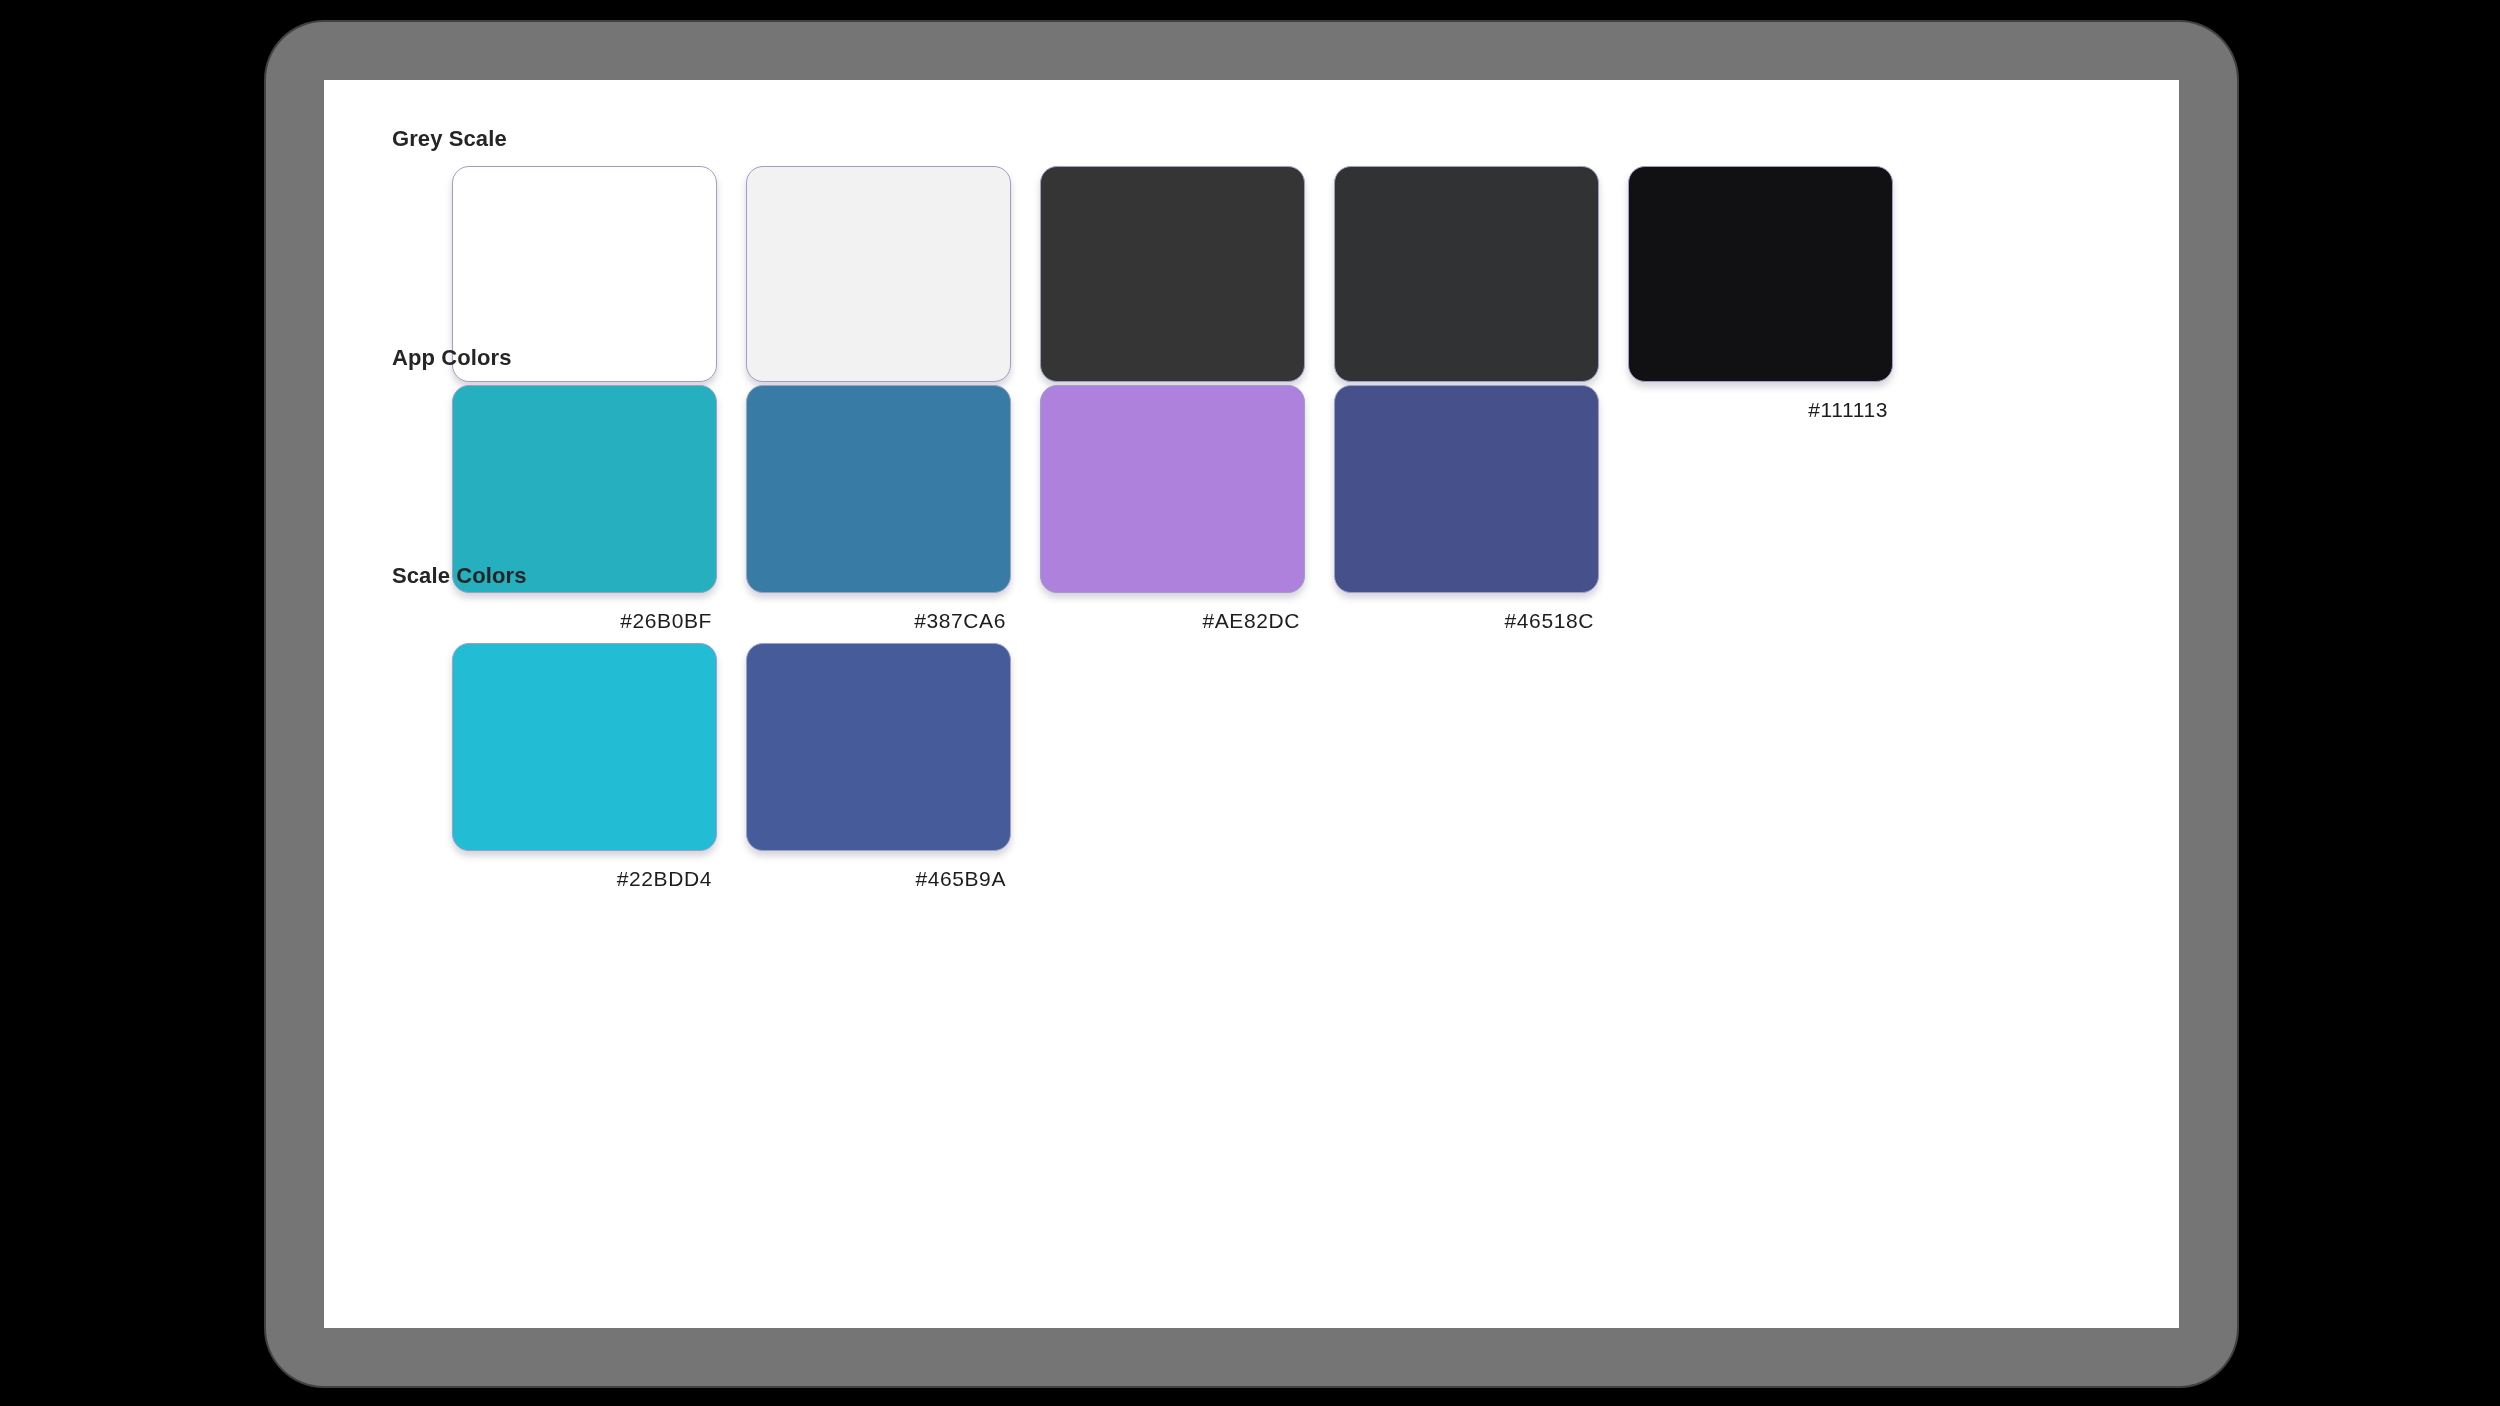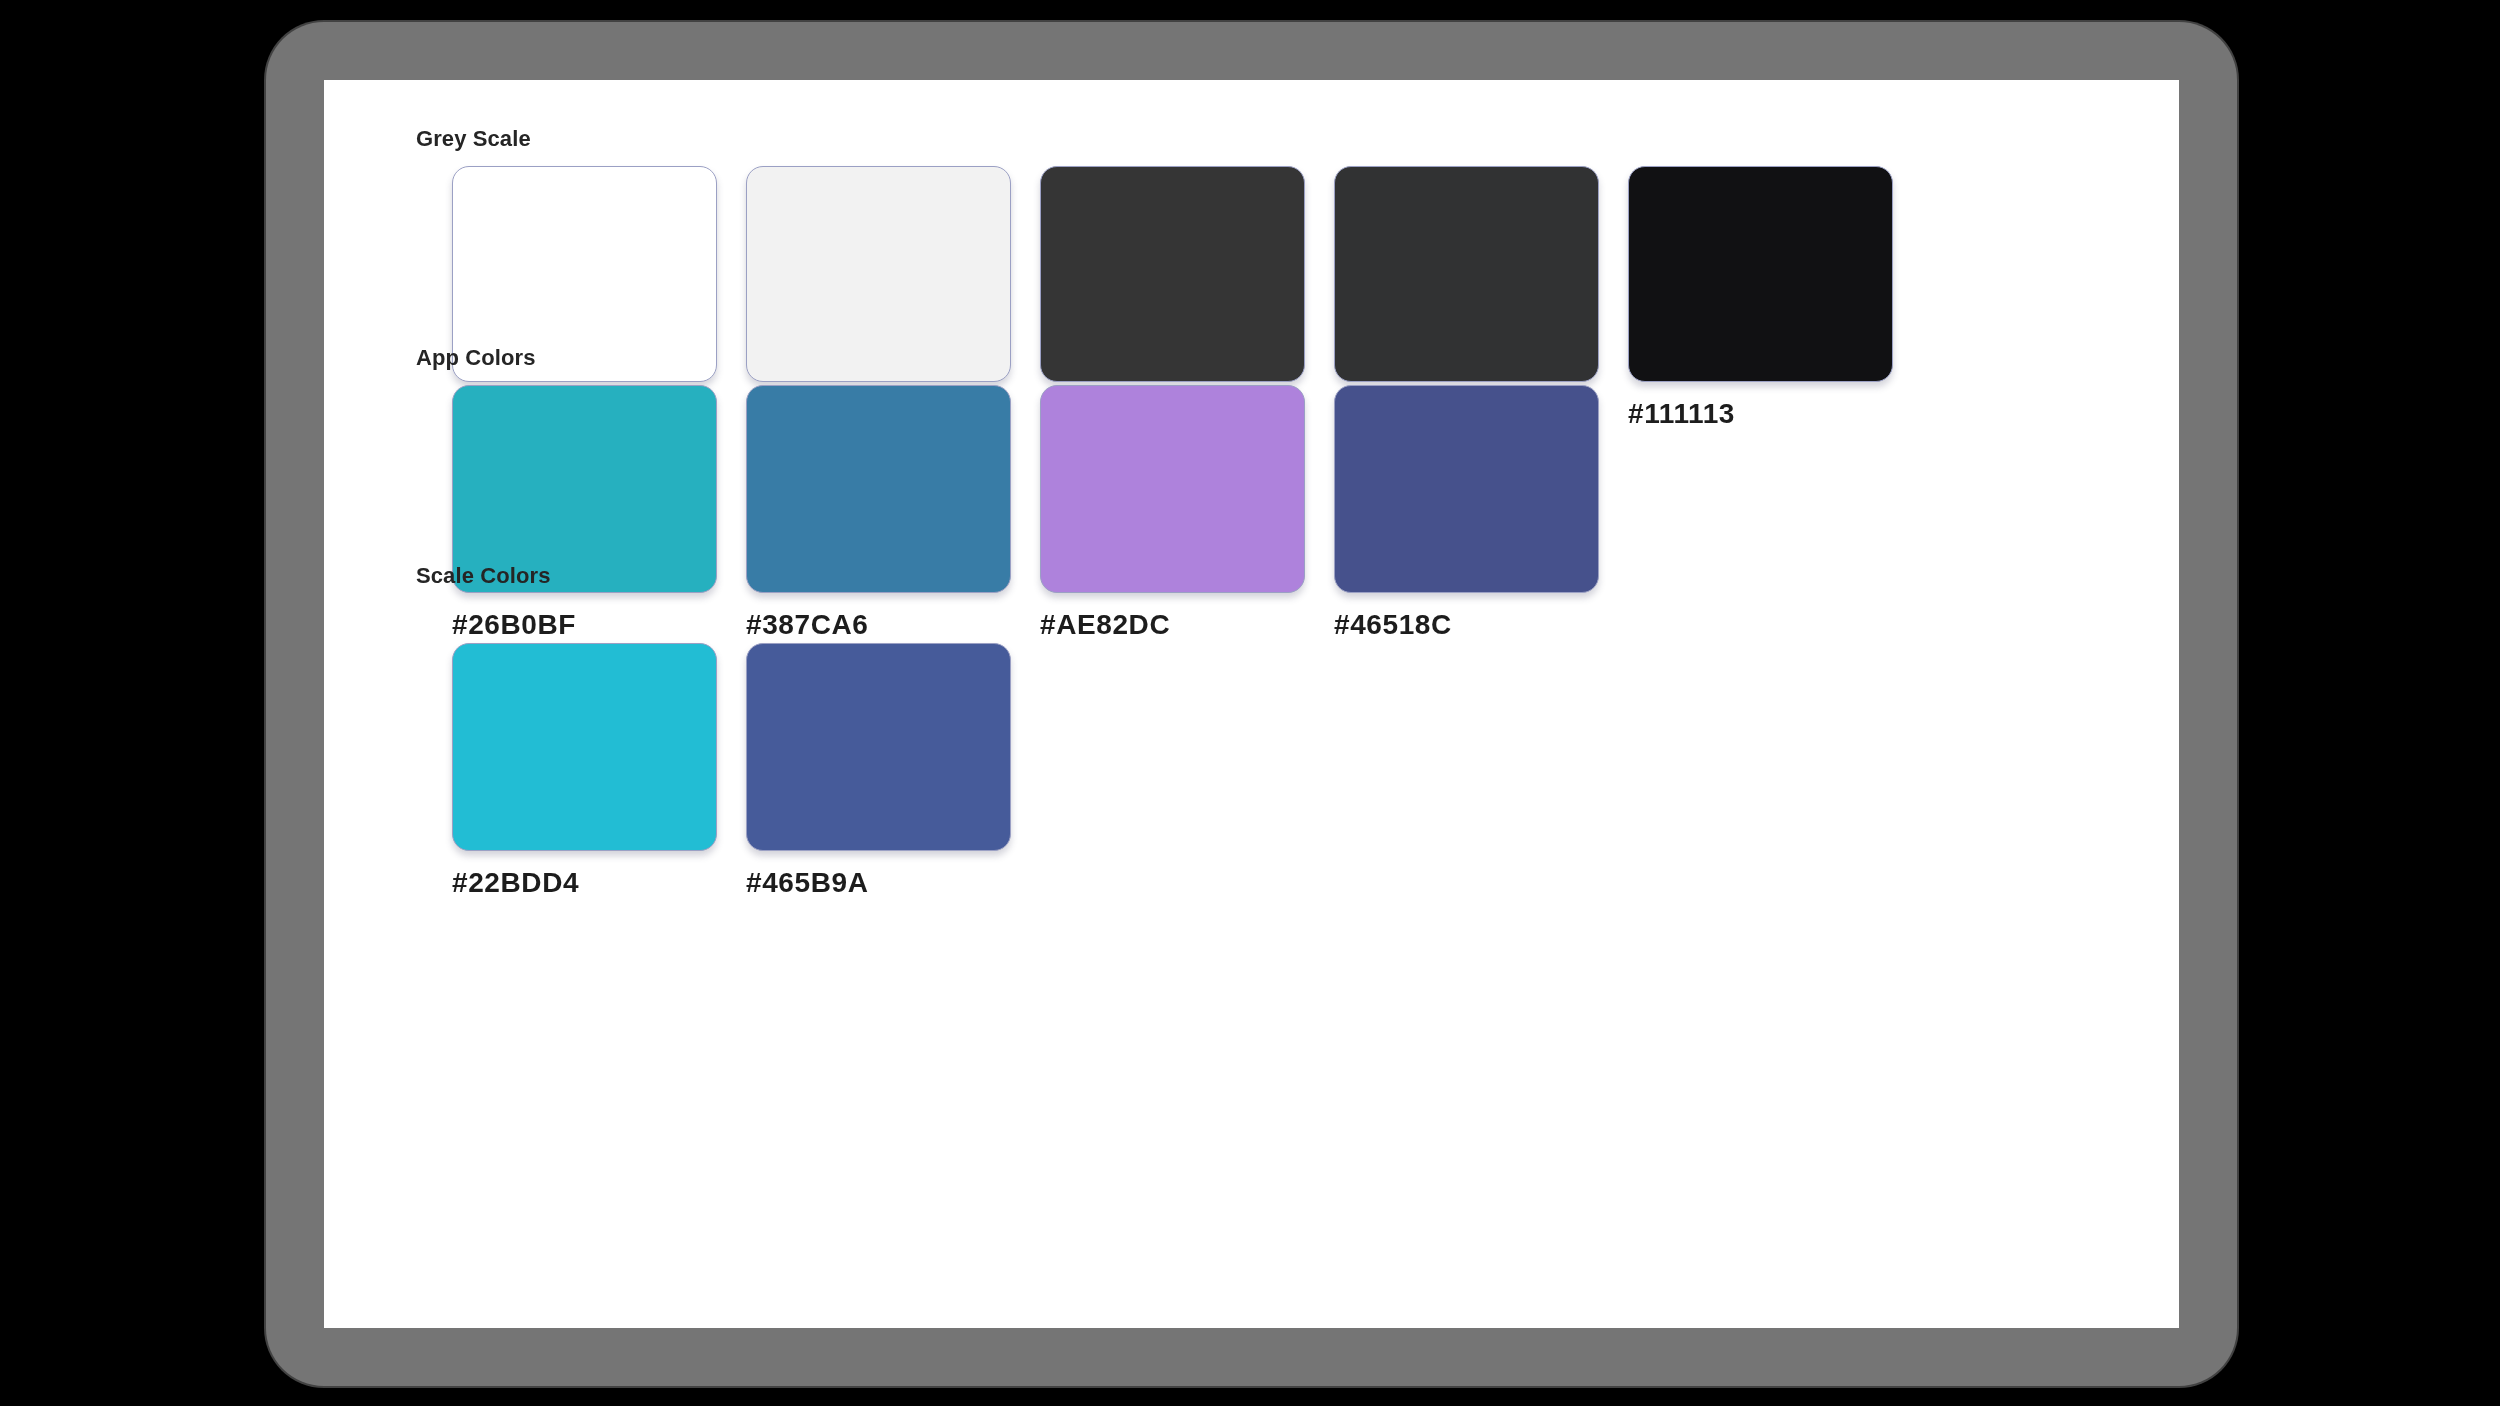--- a/index.html
+++ b/index.html
@@ -42,21 +42,21 @@
     width: 100%;
     height: 100%;
   }
   .section {
     position: absolute;
     left: 0;
     width: 100%;
   }
   .section-title {
     position: absolute;
-    left: 92px;
+    left: 68px;
     font-size: 22px;
     font-weight: bold;
     color: #252525;
     letter-spacing: 0.1px;
     white-space: nowrap;
   }
   .swatch-row {
     position: absolute;
     left: 128px;
     display: flex;
@@ -73,24 +73,24 @@
     border: 1px solid #9ba0c4;
     box-sizing: border-box;
     box-shadow: 0 5px 7px rgba(60,60,90,0.22);
   }
   .row-grey .swatch-chip { height: 216px; }
   .row-app  .swatch-chip { height: 208px; }
   .row-logo .swatch-chip { height: 208px; }
 
   .swatch-label {
     margin-top: 16px;
-    text-align: left;
+    text-align: right;
     padding-right: 5px;
-    font-size: 28px;
-    font-weight: bold;
+    font-size: 21px;
+    font-weight: normal;
     color: #1d1d1d;
     letter-spacing: 0.6px;
     white-space: nowrap;
   }
 
   
   #section-grey  { top: 0; }
   #section-grey  .section-title { top: 46px; }
   #section-grey  .swatch-row    { top: 86px; }
 

